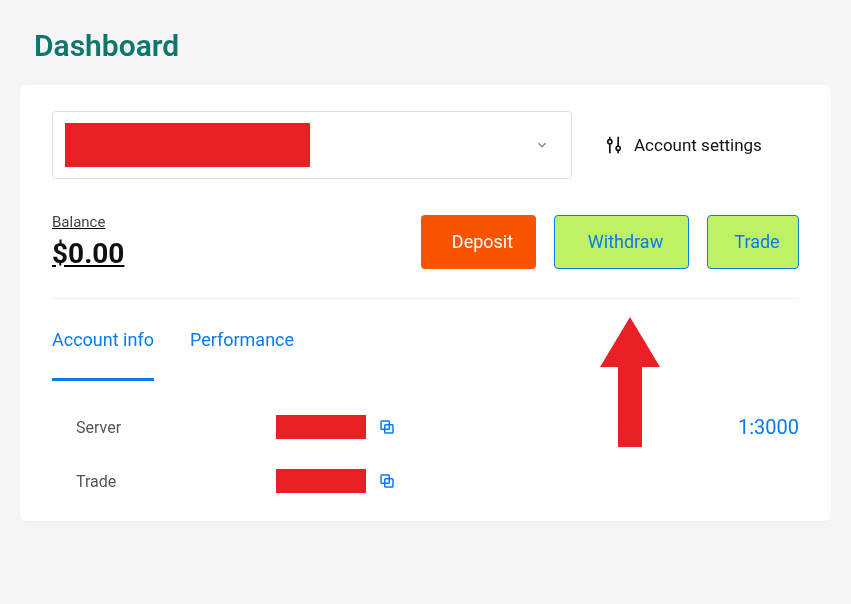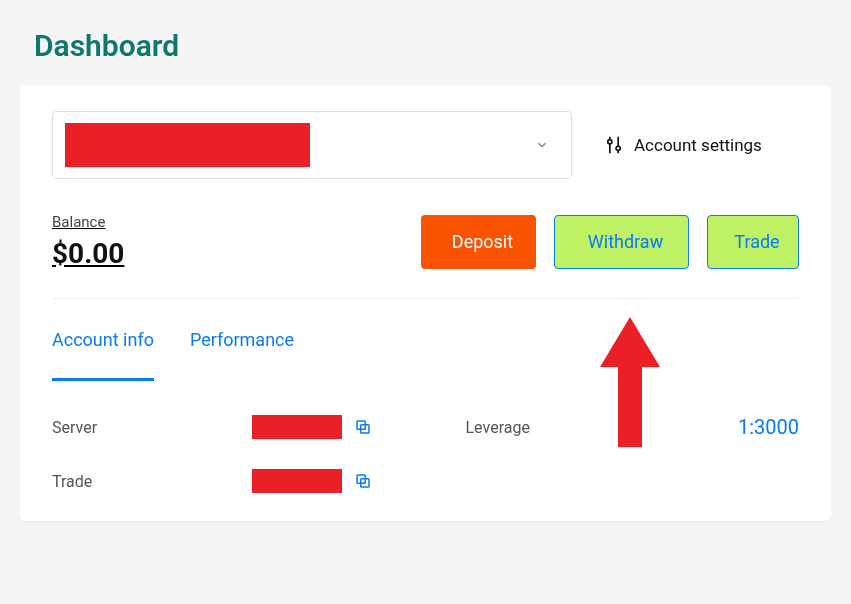--- a/index.html
+++ b/index.html
@@ -119,20 +119,21 @@
     color: #0a7af3;
     padding-bottom: 28px;
     cursor: pointer;
   }
   .tab.active {
     border-bottom: 3px solid #0a7af3;
   }
   .info-grid {
     display: flex;
     gap: 80px;
+    margin-left: 24px;
   }
   .info-col {
     flex: 1;
     display: flex;
     flex-direction: column;
     gap: 30px;
   }
   .info-row {
     display: flex;
     align-items: center;
@@ -237,21 +238,20 @@
           <div class="redacted-sm"></div>
           <svg class="copy-icon" viewBox="0 0 24 24" fill="none" stroke="#0a7af3" stroke-width="2">
                 <rect x="9" y="9" width="11" height="11" rx="1"></rect>
                 <rect x="4" y="4" width="11" height="11" rx="1"></rect>
               </svg>
         </div>
       </div>
     </div>
     <div class="info-col">
       <div class="info-row">
-        <span class="info-label">Leverage</span>
         <span class="leverage-value">1:3000</span>
       </div>
     </div>
   </div>
 
 </div>
 
 <svg class="arrow-svg" viewBox="0 0 60 140">
   <polygon points="30,0 60,50 42,50 42,130 18,130 18,50 0,50" fill="#eb2027"></polygon>
 </svg>

